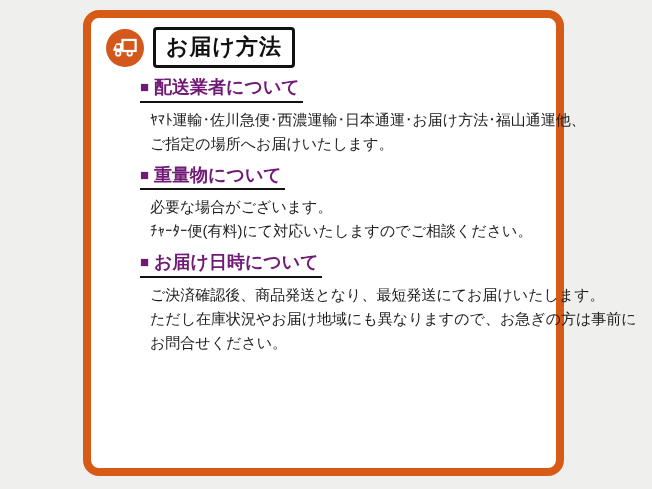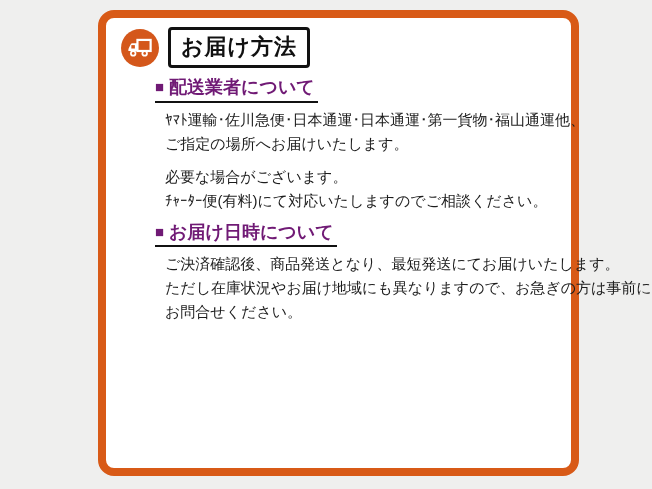--- a/index.html
+++ b/index.html
@@ -9,21 +9,21 @@
   body {
     width: 652px;
     height: 489px;
     background: #efefee;
     font-family: "Liberation Sans", "DejaVu Sans", sans-serif;
     position: relative;
     overflow: hidden;
   }
   .panel {
     position: absolute;
-    left: 98px;
+    left: 83px;
     top: 10px;
     width: 481px;
     height: 466px;
     box-sizing: border-box;
     background: #ffffff;
     border: 8px solid #d85a17;
     border-radius: 16px;
   }
   .panel-inner {
     padding: 9px 12px 0 0;
@@ -105,26 +105,27 @@
         </svg>
       </div>
       <div class="title-box">
         <span>お届け方法</span>
       </div>
     </div>
 
     <section class="sec">
       <h2 class="sec-heading"><span class="bullet">■</span><span>配送業者について</span></h2>
       <div class="sec-body">
-        <div class="body-line">ﾔﾏﾄ運輸･佐川急便･日本通運･日本通運･第一貨物･福山通運他、</div>
+        <div class="body-line">ﾔﾏﾄ運輸･佐川急便･西濃運輸･日本通運･お届け方法･福山通運他、</div>
         <div class="body-line">ご指定の場所へお届けいたします。</div>
       </div>
     </section>
 
     <section class="sec">
+      <h2 class="sec-heading"><span class="bullet">■</span><span>重量物について</span></h2>
       <div class="sec-body">
         <div class="body-line">必要な場合がございます。</div>
         <div class="body-line">ﾁｬｰﾀｰ便(有料)にて対応いたしますのでご相談ください。</div>
       </div>
     </section>
 
     <section class="sec">
       <h2 class="sec-heading"><span class="bullet">■</span><span>お届け日時について</span></h2>
       <div class="sec-body">
         <div class="body-line">ご決済確認後、商品発送となり、最短発送にてお届けいたします。</div>

